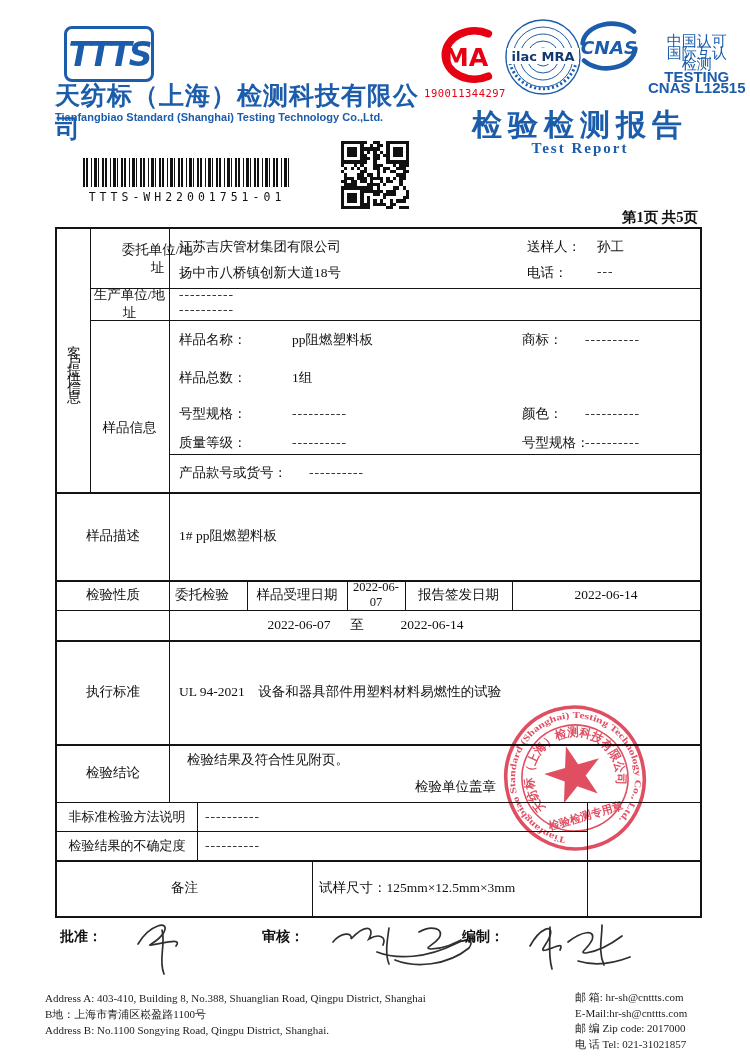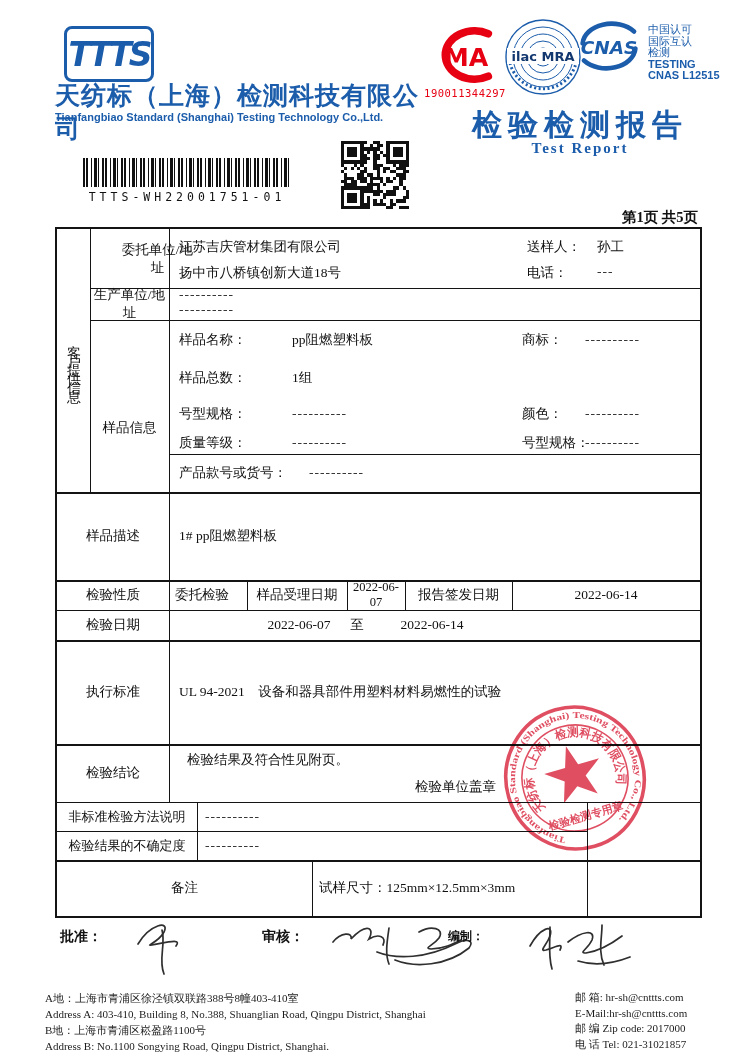--- a/index.html
+++ b/index.html
@@ -51,21 +51,21 @@
     </svg>
   </div>
 
   <div class="abs" style="left:576px;top:18px;text-decoration:underline;">
     <svg width="66" height="56" viewBox="0 0 100 80">
       <path d="M10 36 A 44 32 0 0 1 88 18" fill="none" stroke="#1b5cab" stroke-width="7" stroke-linecap="round"></path>
       <path d="M90 44 A 44 32 0 0 1 12 62" fill="none" stroke="#1b5cab" stroke-width="7" stroke-linecap="round"></path>
       <text x="50" y="52" text-anchor="middle" font-family="DejaVu Sans,sans-serif" font-style="italic" font-size="28" font-weight="900" fill="#1b5cab">CNAS</text>
     </svg>
   </div>
-  <div class="abs blue" style="left:648px;top:24px;font-size:11px;line-height:11.5px;">
+  <div class="abs blue" style="left:648px;top:36px;font-size:15px;line-height:11.5px;text-align:center;">
     <div>中国认可</div>
     <div>国际互认</div>
     <div>检测</div>
     <div style="font-weight:bold;font-family:'Liberation Sans',sans-serif;">TESTING</div>
     <div style="font-weight:bold;font-family:'Liberation Sans',sans-serif;">CNAS L12515</div>
   </div>
 
   <div class="abs blue cc" style="left:452px;top:105px;width:256px;font-size:30px;font-weight:bold;letter-spacing:6px;">检验检测报告</div>
   <div class="abs blue cc" style="left:452px;top:140px;width:256px;font-size:15px;letter-spacing:2px;font-weight:bold;">Test Report</div>
 
@@ -393,21 +393,20 @@
     <div class="abs cc" style="left:0;top:263px;width:112px;height:88px;">样品描述</div>
     <div class="abs cl" style="left:122px;top:263px;height:88px;">1#  pp阻燃塑料板</div>
 
     <div class="abs cc" style="left:0;top:351px;width:112px;height:30px;">检验性质</div>
     <div class="abs cl" style="left:118px;top:351px;height:30px;">委托检验</div>
     <div class="abs cc" style="left:190px;top:351px;width:100px;height:30px;">样品受理日期</div>
     <div class="abs cc" style="left:290px;top:351px;width:58px;height:30px;font-size:12.5px;">2022-06-07</div>
     <div class="abs cc" style="left:348px;top:351px;width:107px;height:30px;">报告签发日期</div>
     <div class="abs cc" style="left:455px;top:351px;width:188px;height:30px;">2022-06-14</div>
 
-    <div class="abs cc" style="left:0;top:381px;width:112px;height:30px;">检验日期</div>
     <div class="abs cc" style="left:197px;top:381px;width:90px;height:30px;">2022-06-07</div>
     <div class="abs cc" style="left:290px;top:381px;width:20px;height:30px;">至</div>
     <div class="abs cc" style="left:330px;top:381px;width:90px;height:30px;">2022-06-14</div>
 
     <div class="abs cc" style="left:0;top:411px;width:112px;height:104px;">执行标准</div>
     <div class="abs cl" style="left:122px;top:411px;height:104px;">UL 94-2021　设备和器具部件用塑料材料易燃性的试验</div>
 
     <div class="abs cc" style="left:0;top:515px;width:112px;height:58px;">检验结论</div>
     <div class="abs" style="left:130px;top:522px;">检验结果及符合性见附页。</div>
     <div class="abs" style="left:358px;top:549px;">检验单位盖章</div>
@@ -427,21 +426,21 @@
     <path d="M16 32 C28 12 48 8 42 20 C36 31 22 34 30 33 C46 30 60 26 54 34"></path>
     <path d="M40 18 C44 32 36 48 42 62"></path>
   </svg>
   <div class="abs" style="left:262px;top:928px;font-size:14px;font-weight:bold;">审核：</div>
   <svg class="abs sig" style="left:325px;top:912px;" width="170" height="66" viewBox="0 0 170 66">
     <path d="M8 30 C16 20 28 20 26 27 C42 10 50 16 44 27 C54 21 62 25 58 33"></path>
     <path d="M64 16 C62 30 60 42 64 52"></path>
     <path d="M52 40 C72 48 102 46 130 32 C142 26 150 28 144 36 C122 54 90 56 70 48"></path>
     <path d="M94 20 C106 13 120 16 114 26 C108 34 98 36 106 37 C118 37 128 32 136 28"></path>
   </svg>
-  <div class="abs" style="left:448px;top:928px;font-size:12px;font-weight:bold;">编制：</div>
+  <div class="abs" style="left:462px;top:928px;font-size:14px;font-weight:bold;">编制：</div>
   <svg class="abs sig" style="left:520px;top:912px;" width="120" height="66" viewBox="0 0 120 66">
     <path d="M10 34 C20 16 34 11 30 24 C27 33 18 40 26 38 C36 35 44 30 40 38"></path>
     <path d="M30 15 C30 30 28 44 32 57"></path>
     <path d="M48 30 C62 19 76 17 72 28 C68 37 58 41 66 41 C80 39 94 30 102 24"></path>
     <path d="M82 13 C82 26 78 40 84 53"></path>
     <path d="M58 49 C74 54 92 52 110 45"></path>
   </svg>
 
   <svg class="abs stampsvg" style="left:465px;top:668px;" width="220" height="220" viewBox="0 0 220 220">
     <defs>
@@ -456,21 +455,20 @@
       </text>
       <text font-size="12" font-weight="bold" fill="#dc3a50">
         <textPath href="#cnarc" textLength="172" lengthAdjust="spacingAndGlyphs">天纺标（上海）检测科技有限公司</textPath>
       </text>
       <path d="M110 77 L116.8 97.7 L138.5 97.7 L120.9 110.6 L127.6 131.3 L110 118.5 L92.4 131.3 L99.1 110.6 L81.5 97.7 L103.2 97.7 Z" fill="#dc3a50"></path>
       <text x="110" y="153" text-anchor="middle" font-size="11" font-weight="bold" fill="#dc3a50">检验检测专用章</text>
     </g>
   </svg>
 
   <div class="abs foot" style="left:45px;top:990px;width:520px;">
-    <div>A地：上海市青浦区徐泾镇双联路388号8幢403-410室</div>
     <div>Address A: 403-410, Building 8, No.388, Shuanglian Road, Qingpu District, Shanghai</div>
     <div>B地：上海市青浦区崧盈路1100号</div>
     <div>Address B: No.1100 Songying Road, Qingpu District, Shanghai.</div>
   </div>
   <div class="abs foot" style="left:575px;top:990px;width:170px;line-height:15.5px;">
     <div>邮 箱: hr-sh@cnttts.com</div>
     <div>E-Mail:hr-sh@cnttts.com</div>
     <div>邮 编 Zip code: 2017000</div>
     <div>电 话 Tel: 021-31021857</div>
   </div>

